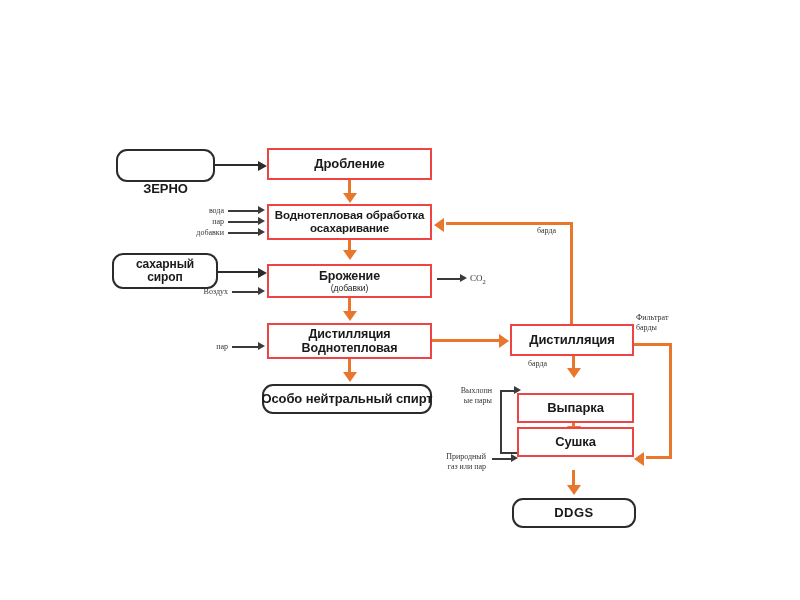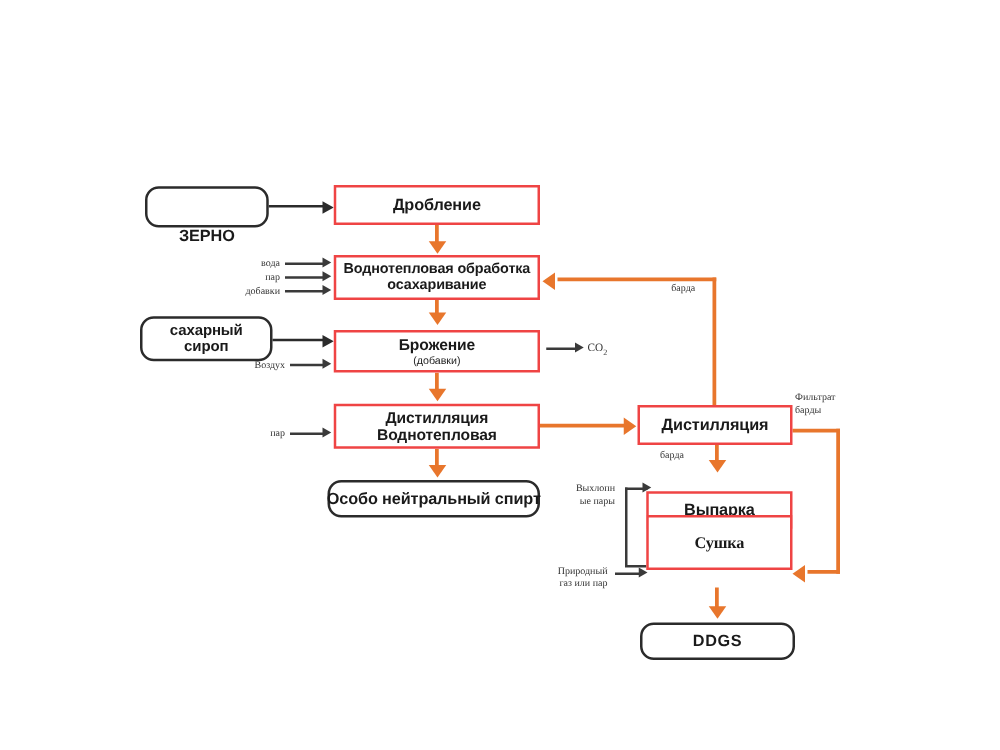--- a/index.html
+++ b/index.html
@@ -91,21 +91,21 @@
   </div>
 
   <div class="node proc" style="left:510px;top:324px;width:124px;height:32px;">
     <div class="t1" style="font-size:13px;">Дистилляция</div>
   </div>
 
   <div class="node proc" style="left:517px;top:381px;width:117px;height:30px;margin-top:12px;">
     <div class="t1" style="font-size:13px;">Выпарка</div>
   </div>
 
-  <div class="node proc" style="left:517px;top:412px;width:117px;height:44px;font-family:Liberation Serif, serif;">
+  <div class="node proc" style="left:517px;top:427px;width:117px;height:30px;">
     <div class="t1" style="font-size:13px;">Сушка</div>
   </div>
 
   <div class="node term" style="left:512px;top:498px;width:124px;height:30px;">
     <div class="t1" style="font-size:13px;letter-spacing:0.5px;">DDGS</div>
   </div>
 
   <div class="ln bh" style="left:215px;top:164px;width:45px;height:2.4px;background:#2b2b2b;"></div>
   <div class="ar bar-r" style="left:258px;top:160.5px;border-left-color:#2b2b2b;border-left-width:9px;border-top-width:5.5px;border-bottom-width:5.5px;"></div>
 

